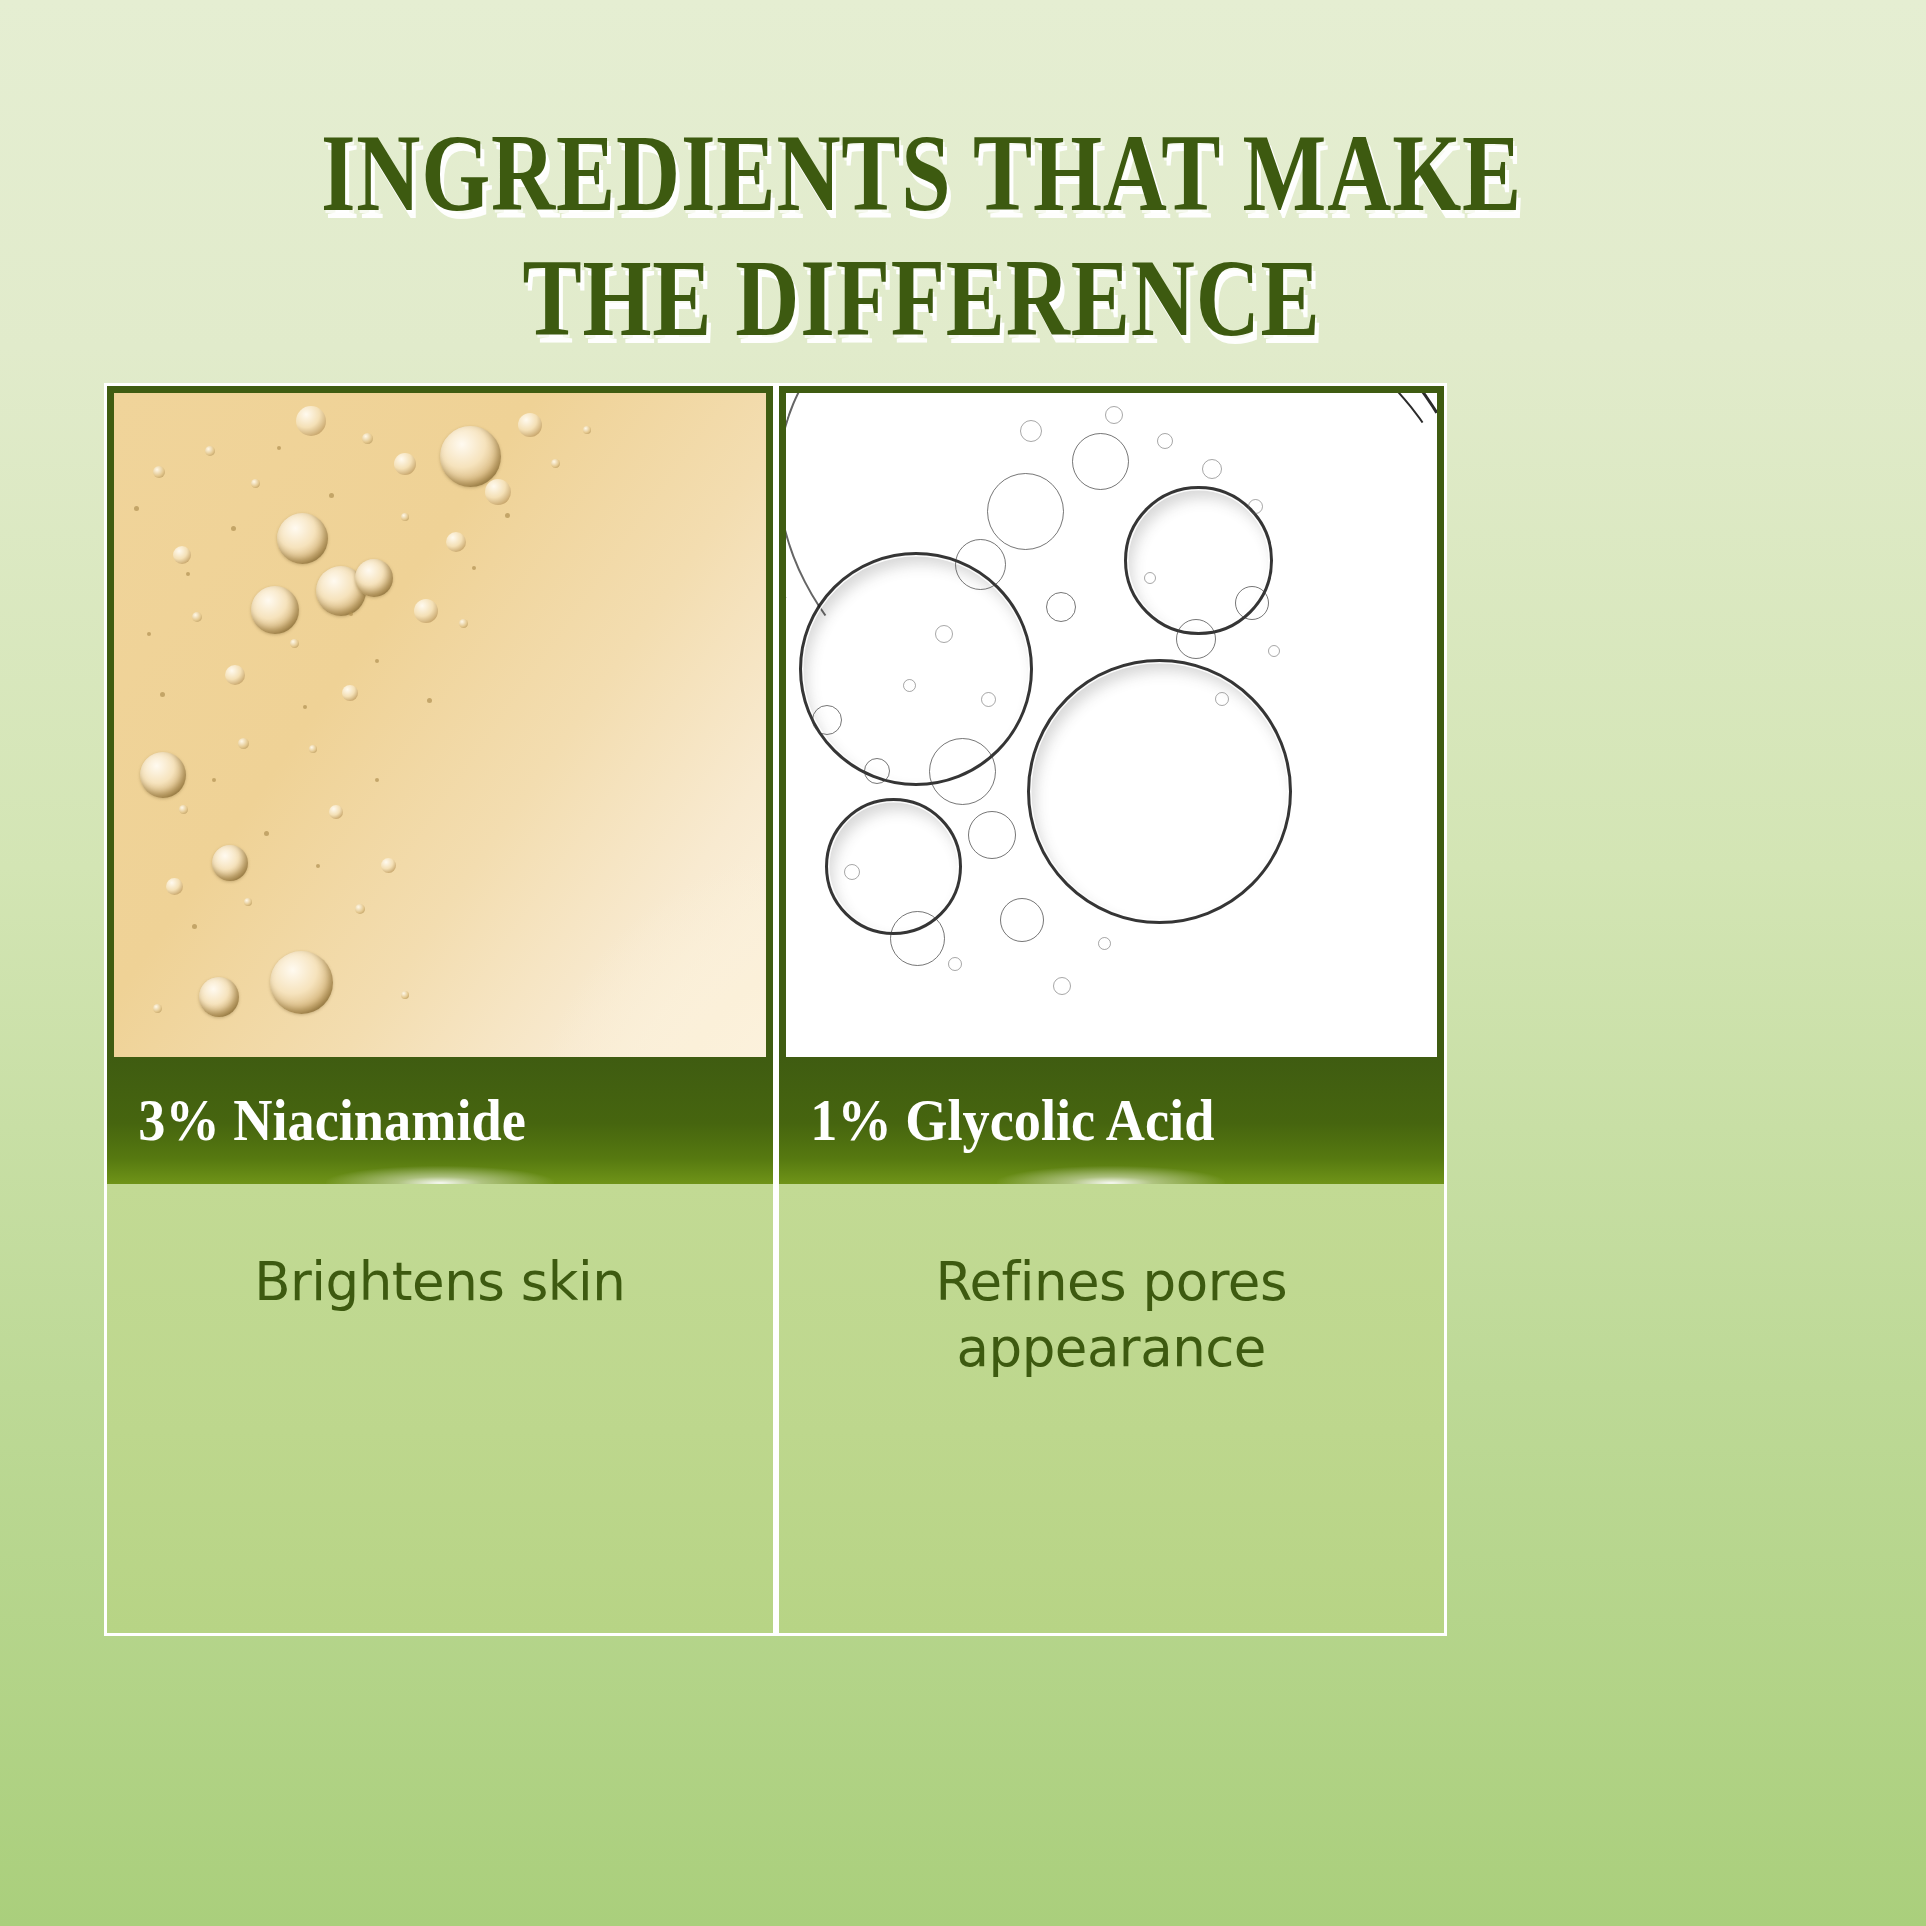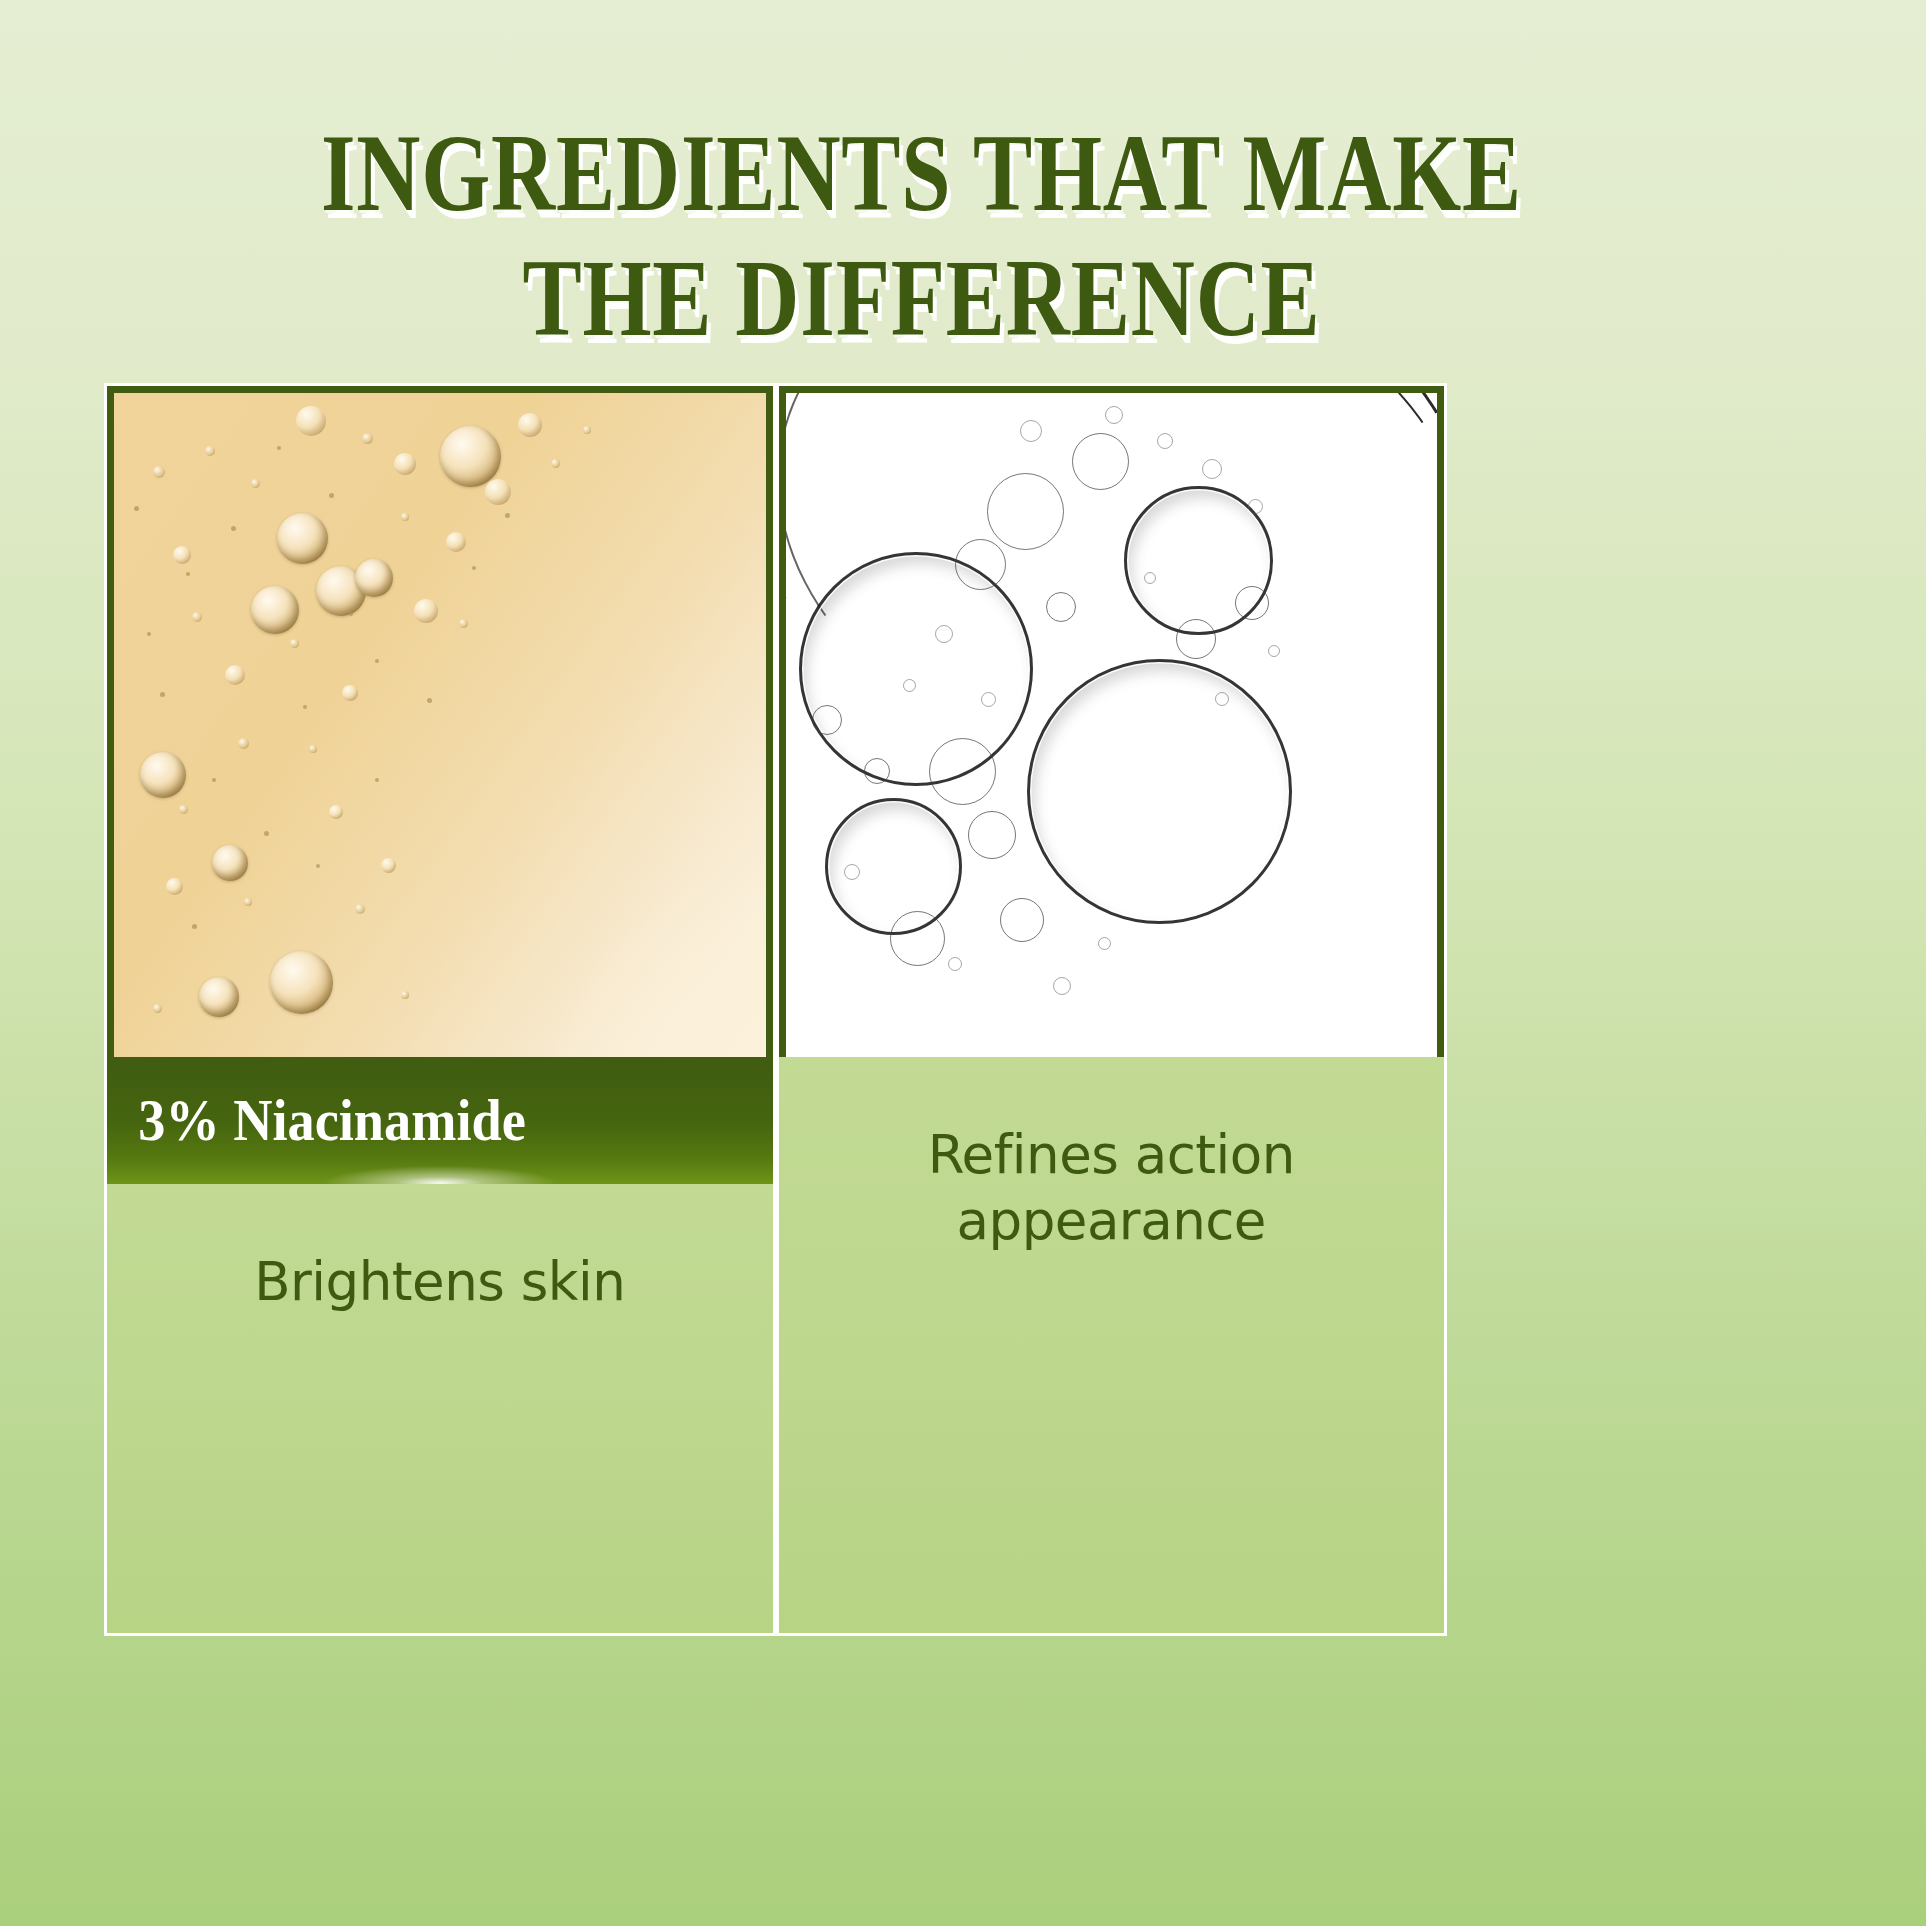--- a/index.html
+++ b/index.html
@@ -315,19 +315,22 @@
         <span class="ring hair" style="left:18%; top:43%;  width:13px;  height:13px;"></span>
         <span class="ring hair" style="left:9%;  top:71%;  width:16px;  height:16px;"></span>
         <span class="ring hair" style="left:25%; top:85%;  width:14px;  height:14px;"></span>
         <span class="ring hair" style="left:41%; top:88%;  width:18px;  height:18px;"></span>
         <span class="ring hair" style="left:48%; top:82%;  width:13px;  height:13px;"></span>
         <span class="ring hair" style="left:66%; top:45%;  width:14px;  height:14px;"></span>
         <span class="ring hair" style="left:74%; top:38%;  width:12px;  height:12px;"></span>
         <span class="ring hair" style="left:55%; top:27%;  width:12px;  height:12px;"></span>
       </div>
     </div>
+    <div class="label-bar">
+      <span class="label-text">1% Glycolic Acid</span>
+    </div>
     <div class="desc">
-      <span class="desc-text">Refines action appearance</span>
+      <span class="desc-text">Refines pores appearance</span>
     </div>
   </div>
 
 </div>
 
 
 </body></html>

